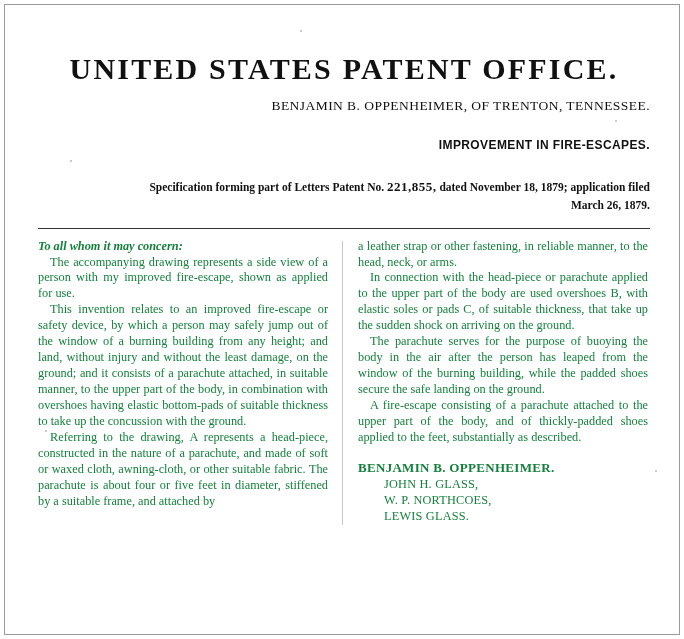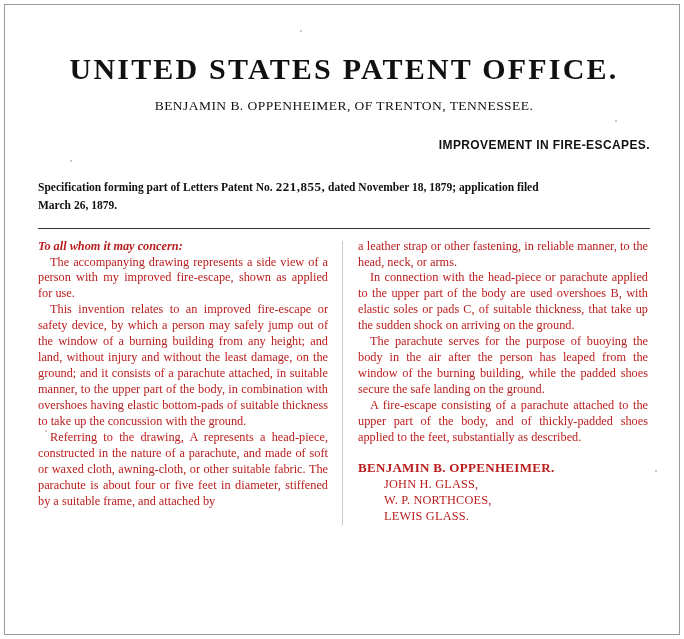--- a/index.html
+++ b/index.html
@@ -40,38 +40,38 @@
     text-align: center;
     font-family: "Liberation Serif", "DejaVu Serif", serif;
     font-size: 30px;
     letter-spacing: 2.2px;
     font-weight: bold;
     color: #111;
     margin: 0 0 0 0;
     white-space: nowrap;
   }
   .inventor-line {
-    text-align: center;
+    text-align: right;
     font-size: 13.5px;
     letter-spacing: 0.45px;
     font-weight: normal;
     color: #111;
     margin-top: 12px;
   }
   .subject-line {
     text-align: right;
     font-family: "Liberation Sans", sans-serif;
     font-weight: bold;
     font-size: 12px;
     letter-spacing: 0.4px;
     margin-top: 24px;
     color: #111;
   }
   .spec-line {
-    text-align: left;
+    text-align: right;
     font-size: 11.5px;
     font-weight: bold;
     margin-top: 26px;
     line-height: 1.45;
     color: #111;
   }
   .spec-line .patno {
     font-size: 13px;
     letter-spacing: 0.5px;
   }
@@ -84,21 +84,21 @@
   .columns {
     display: flex;
     margin-top: 10px;
     position: relative;
   }
   .col {
     width: 290px;
     font-size: 12.3px;
     line-height: 1.30;
     text-align: justify;
-    color: #b91c1c;
+    color: #15803d;
   }
   .col.left { padding-right: 14px; }
   .col.right { padding-left: 16px; }
   .col-divider {
     position: absolute;
     left: 304px;
     top: 2px;
     bottom: 0;
     width: 1px;
     background: #c9c9c9;

